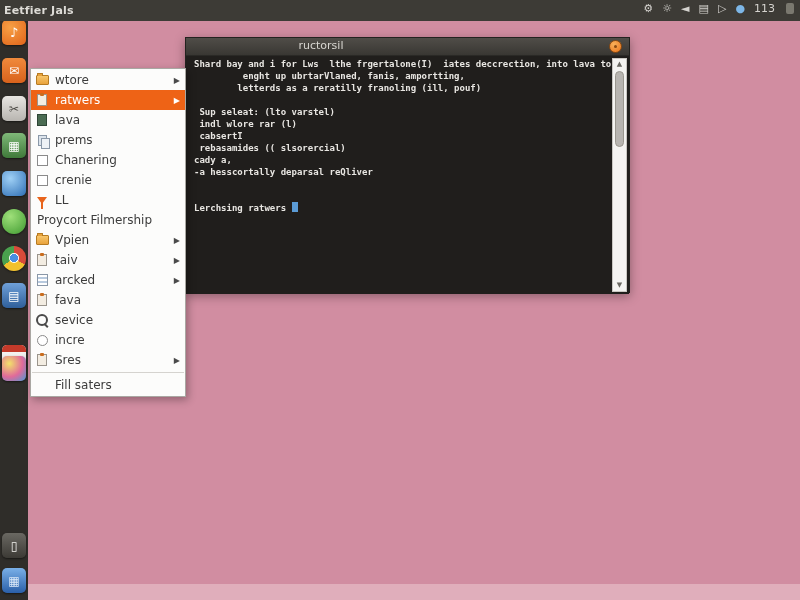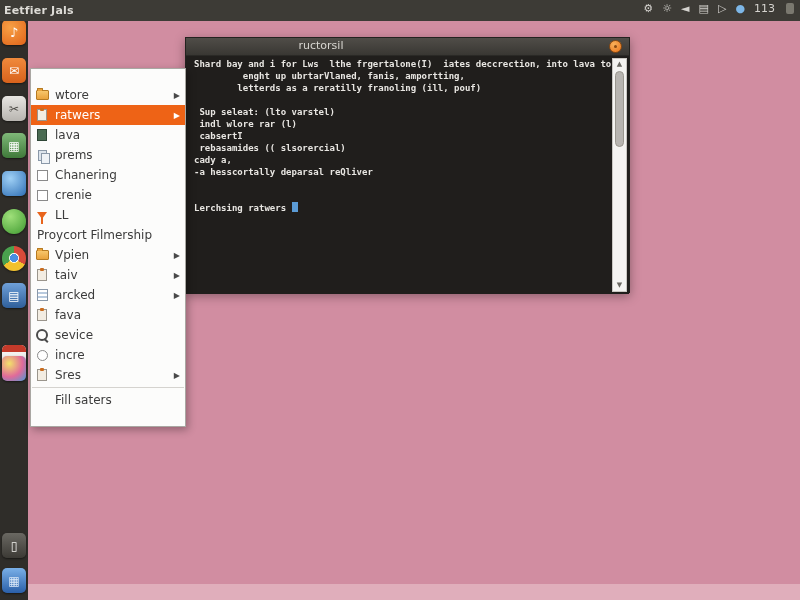--- a/index.html
+++ b/index.html
@@ -57,21 +57,21 @@
   .term-line{height:12px;line-height:12px;white-space:pre;}
   .cursor{display:inline-block;width:6px;height:10px;background:#5b9bd5;vertical-align:-1px;}
   .term-scrollbar{position:absolute;right:2px;top:2px;width:15px;height:234px;background:#f4f3f1;
                   border:1px solid #c9c7c2;box-sizing:border-box;}
   .sb-arrow{position:absolute;left:0;width:13px;text-align:center;font-size:7px;color:#6a6862;line-height:9px;}
   .sb-up{top:1px;} .sb-down{bottom:1px;}
   .sb-thumb{position:absolute;left:2px;top:12px;width:9px;height:76px;background:#b8b5b1;
             border:1px solid #9a978f;border-radius:5px;box-sizing:border-box;}
   
   .menu{position:absolute;left:30px;top:68px;width:156px;z-index:60;background:#fcfcfb;
-        border:1px solid #a9a7a2;box-shadow:2px 3px 8px rgba(0,0,0,.3);box-sizing:border-box;padding:16px 0;}
+        border:1px solid #a9a7a2;box-shadow:2px 3px 8px rgba(0,0,0,.3);box-sizing:border-box;padding:1px 0;}
   .menu-item{position:relative;height:20px;display:flex;align-items:center;font-size:12px;color:#3c3c3c;}
   .menu-item.hl{background:#ee6316;color:#fff;}
   .mi-icon{position:absolute;left:4px;width:14px;height:14px;display:flex;align-items:center;justify-content:center;}
   .mi-label{margin-left:24px;white-space:nowrap;}
   .mi-label.noicon{margin-left:6px;text-align:right;}
   .mi-arrow{position:absolute;right:5px;font-size:8px;color:#4a4a4a;}
   .menu-item.hl .mi-arrow{color:#fff;}
   .menu-sep{height:1px;background:#d5d3cf;margin:2px 1px;}
   
   .g-folder{width:13px;height:10px;background:linear-gradient(#f7c66b,#e9a33c);border:1px solid #b67b22;

